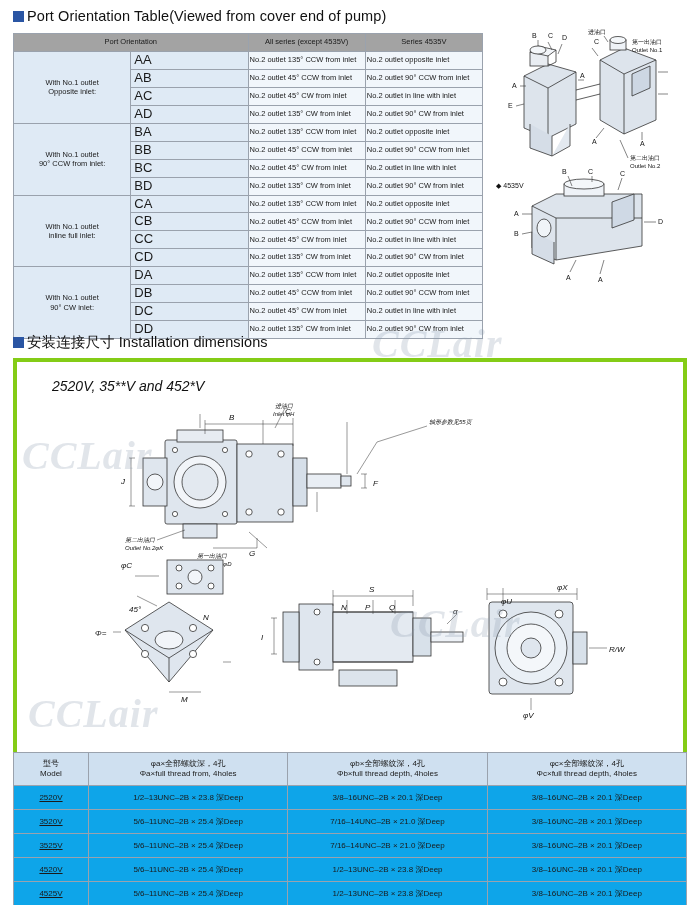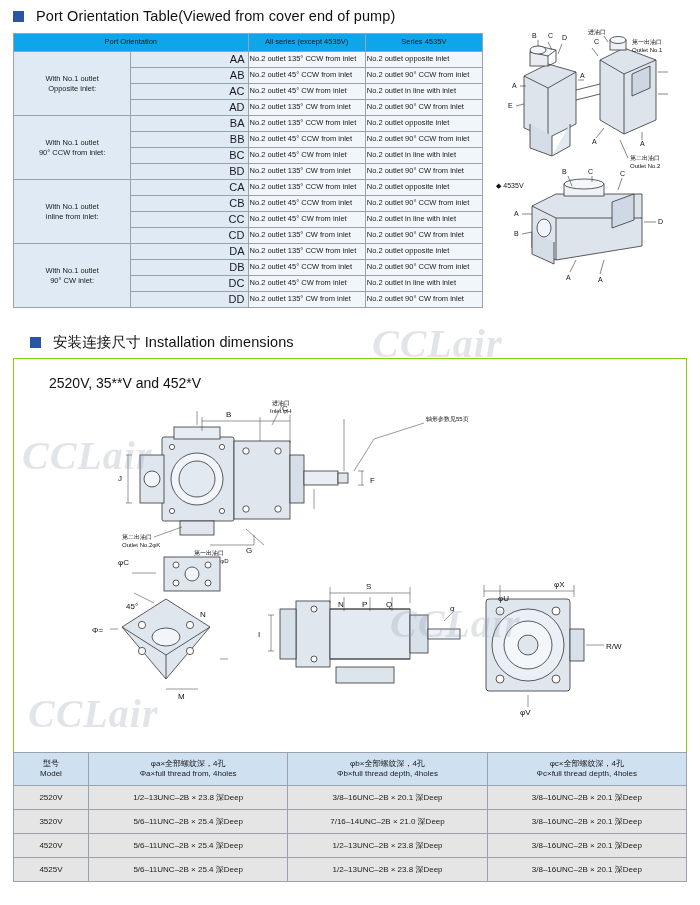--- a/index.html
+++ b/index.html
@@ -19,21 +19,21 @@
     position: relative;
     width: 700px;
     height: 905px;
   }
 
   
   .section-head {
     position: absolute;
     display: flex;
     align-items: center;
-    gap: 12px;
+    gap: 3px;
   }
   .sq-marker {
     width: 11px;
     height: 11px;
     background: #2a55a3;
     flex: 0 0 auto;
   }
   .section-title {
     font-size: 14.5px;
     color: #111;
@@ -52,39 +52,39 @@
     table-layout: fixed;
   }
   .port-table th, .port-table td {
     border: 1px solid #9aa2ad;
     padding: 1px 3px;
     line-height: 1.15;
     height: 13px;
     vertical-align: middle;
   }
   .port-table thead th {
-    background: #0ea5e9;
+    background: #a3a3a3;
     font-weight: normal;
     font-size: 7.5px;
     text-align: center;
     height: 15px;
   }
   .port-table td.grp {
     background: #dfeaf5;
     text-align: center;
     font-size: 7.5px;
     width: 86px;
     line-height: 1.25;
     margin-top: 32px;
   }
   .port-table td.code {
     background: #dfeaf5;
-    text-align: right;
+    text-align: left;
     width: 24px;
-    font-size: 11px;
+    font-size: 13px;
   }
   .port-table td.desc {
     background: #f1f6fb;
     text-align: left;
     padding-left: 1px;
   }
 
   
   .fig-right {
     position: absolute;
@@ -95,23 +95,24 @@
   }
   .fig-right svg { display: block; }
 
   
   .inst-box {
     position: absolute;
     left: 13px;
     top: 358px;
     width: 674px;
     height: 408px;
-    border: 1px solid #84cc16;
+    border: 4px solid #84cc16;
     background: #ffffff;
     box-sizing: border-box;
+    font-style: italic;
   }
   .inst-title {
     position: absolute;
     left: 35px;
     top: 16px;
     font-size: 14px;
     color: #111;
   }
   .inst-svg { position: absolute; left: 0; top: 0; }
 
@@ -135,25 +136,26 @@
   .model-table thead th {
     background: #cfe0f0;
     font-weight: normal;
     height: 28px;
   }
   .model-table thead th.m {
     width: 70px;
     margin-left: 32px;
   }
   .model-table td.m {
-    background: #e5e5e5;
+    background: #0ea5e9;
     height: 19px;
+    text-decoration: underline;
   }
   .model-table td.v {
-    background: #e5e5e5;
+    background: #0ea5e9;
     height: 19px;
     text-align: center;
   }
 
   
   .wm {
     position: absolute;
     font-family: "Liberation Serif", serif;
     font-style: italic;
     font-weight: bold;
@@ -231,21 +233,21 @@
         <td class="desc">No.2 outlet 45°  CW from inlet</td>
         <td class="desc">No.2 outlet in line with inlet</td>
       </tr>
       <tr>
         <td class="code">BD</td>
         <td class="desc">No.2 outlet 135°  CW from inlet</td>
         <td class="desc">No.2 outlet 90°  CW from inlet</td>
       </tr>
 
       <tr>
-        <td class="grp" rowspan="4"><span>With No.1 outlet</span><br><span>inline from inlet:</span></td>
+        <td class="grp" rowspan="4"><span>With No.1 outlet</span><br><span>inline full inlet:</span></td>
         <td class="code">CA</td>
         <td class="desc">No.2 outlet 135°  CCW from inlet</td>
         <td class="desc">No.2 outlet opposite inlet</td>
       </tr>
       <tr>
         <td class="code">CB</td>
         <td class="desc">No.2 outlet 45°  CCW from inlet</td>
         <td class="desc">No.2 outlet 90°  CCW from inlet</td>
       </tr>
       <tr>
@@ -368,21 +370,21 @@
       <text class="lbl" x="96" y="146">C</text>
       <text class="lbl" x="128" y="148">C</text>
       <text class="lbl" x="22" y="188">A</text>
       <text class="lbl" x="22" y="208">B</text>
       <text class="lbl" x="166" y="196">D</text>
       <text class="lbl" x="74" y="252">A</text>
       <text class="lbl" x="106" y="254">A</text>
     </svg>
   </div>
 
-  <div class="section-head" style="left:30px; top:333px;justify-content:flex-end;">
+  <div class="section-head" style="left:13px; top:333px;justify-content:flex-end;">
     <span class="sq-marker"></span>
     <span class="section-title">安装连接尺寸  Installation dimensions</span>
   </div>
 
   <div class="inst-box">
     <div class="inst-title">2520V, 35**V and 452*V</div>
 
     <svg class="inst-svg" width="674" height="390" viewBox="0 0 674 390">
 
       <g stroke="#333" stroke-width="0.8" fill="#e7ecf2">
@@ -565,20 +567,26 @@
         <td class="v">3/8–16UNC–2B × 20.1 深Deep</td>
         <td class="v">3/8–16UNC–2B × 20.1 深Deep</td>
       </tr>
       <tr>
         <td class="m">3520V</td>
         <td class="v">5/6–11UNC–2B × 25.4 深Deep</td>
         <td class="v">7/16–14UNC–2B × 21.0 深Deep</td>
         <td class="v">3/8–16UNC–2B × 20.1 深Deep</td>
       </tr>
       <tr>
+        <td class="m">3525V</td>
+        <td class="v">5/6–11UNC–2B × 25.4 深Deep</td>
+        <td class="v">7/16–14UNC–2B × 21.0 深Deep</td>
+        <td class="v">3/8–16UNC–2B × 20.1 深Deep</td>
+      </tr>
+      <tr>
         <td class="m">4520V</td>
         <td class="v">5/6–11UNC–2B × 25.4 深Deep</td>
         <td class="v">1/2–13UNC–2B × 23.8 深Deep</td>
         <td class="v">3/8–16UNC–2B × 20.1 深Deep</td>
       </tr>
       <tr>
         <td class="m">4525V</td>
         <td class="v">5/6–11UNC–2B × 25.4 深Deep</td>
         <td class="v">1/2–13UNC–2B × 23.8 深Deep</td>
         <td class="v">3/8–16UNC–2B × 20.1 深Deep</td>

